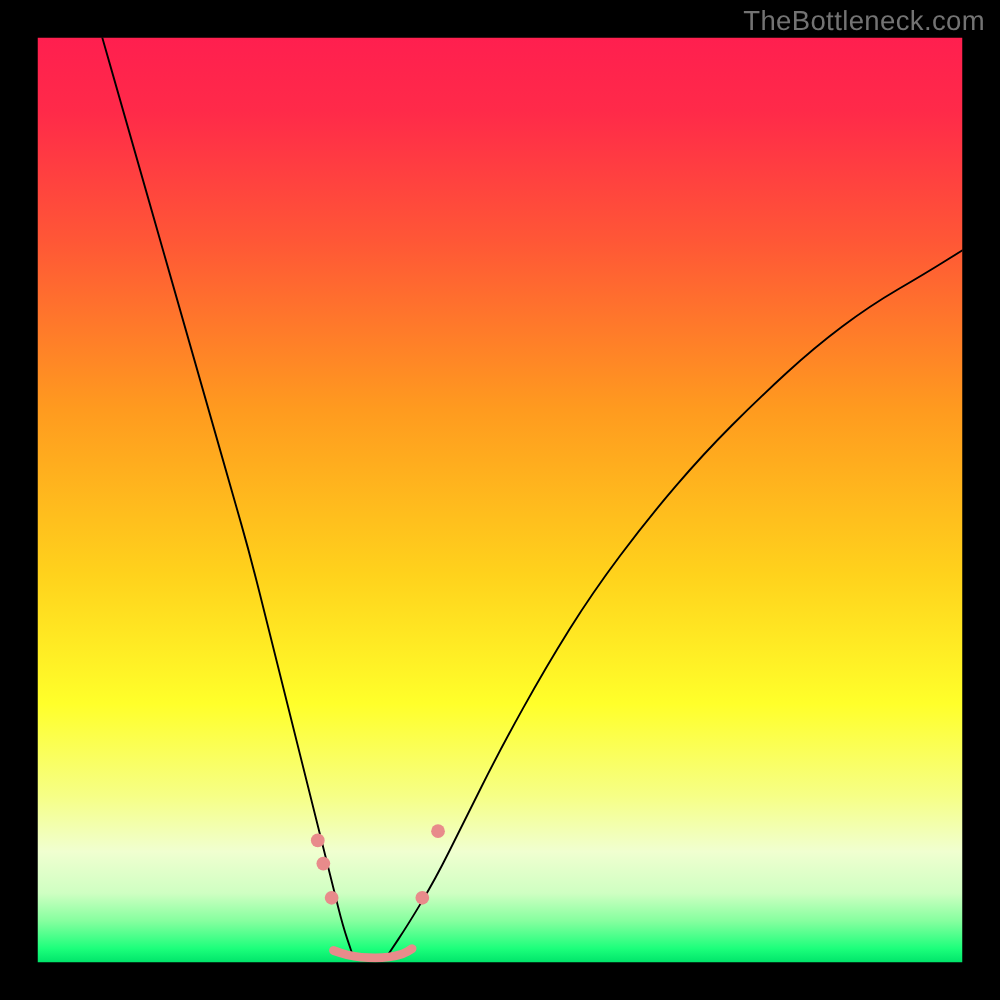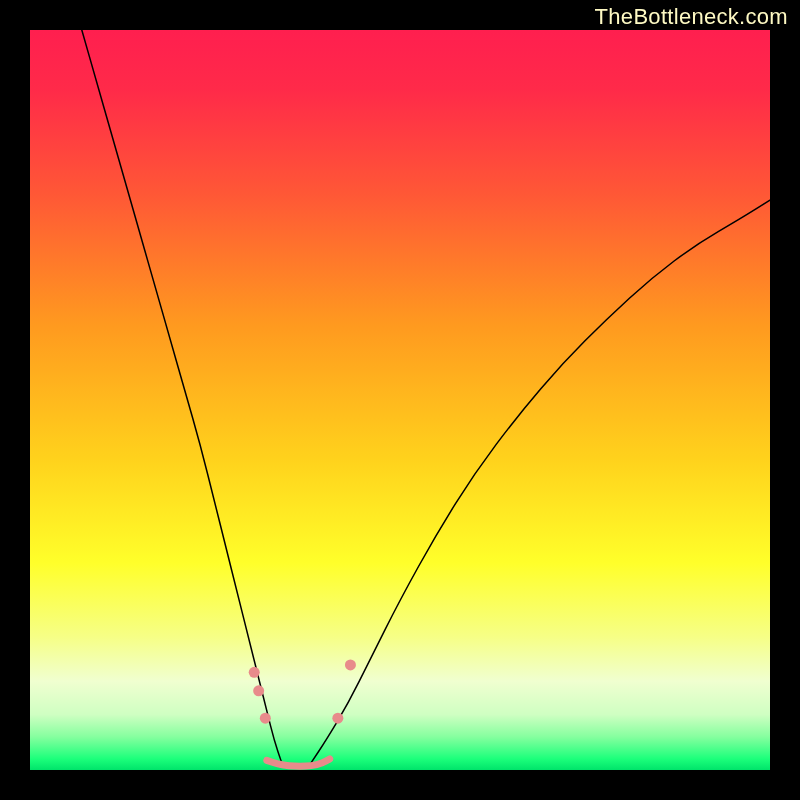--- a/index.html
+++ b/index.html
@@ -14,21 +14,21 @@
   .frame {
     position: relative;
     width: 800px;
     height: 800px;
     background: #000;
   }
   .watermark {
     position: absolute;
     top: 4px;
     right: 12px;
-    color: #fef9c3;
+    color: #737373;
     font-size: 22px;
     font-weight: 500;
     letter-spacing: 0.3px;
     z-index: 10;
   }
   .plot {
     position: absolute;
     left: 30px;
     top: 30px;
     width: 740px;

